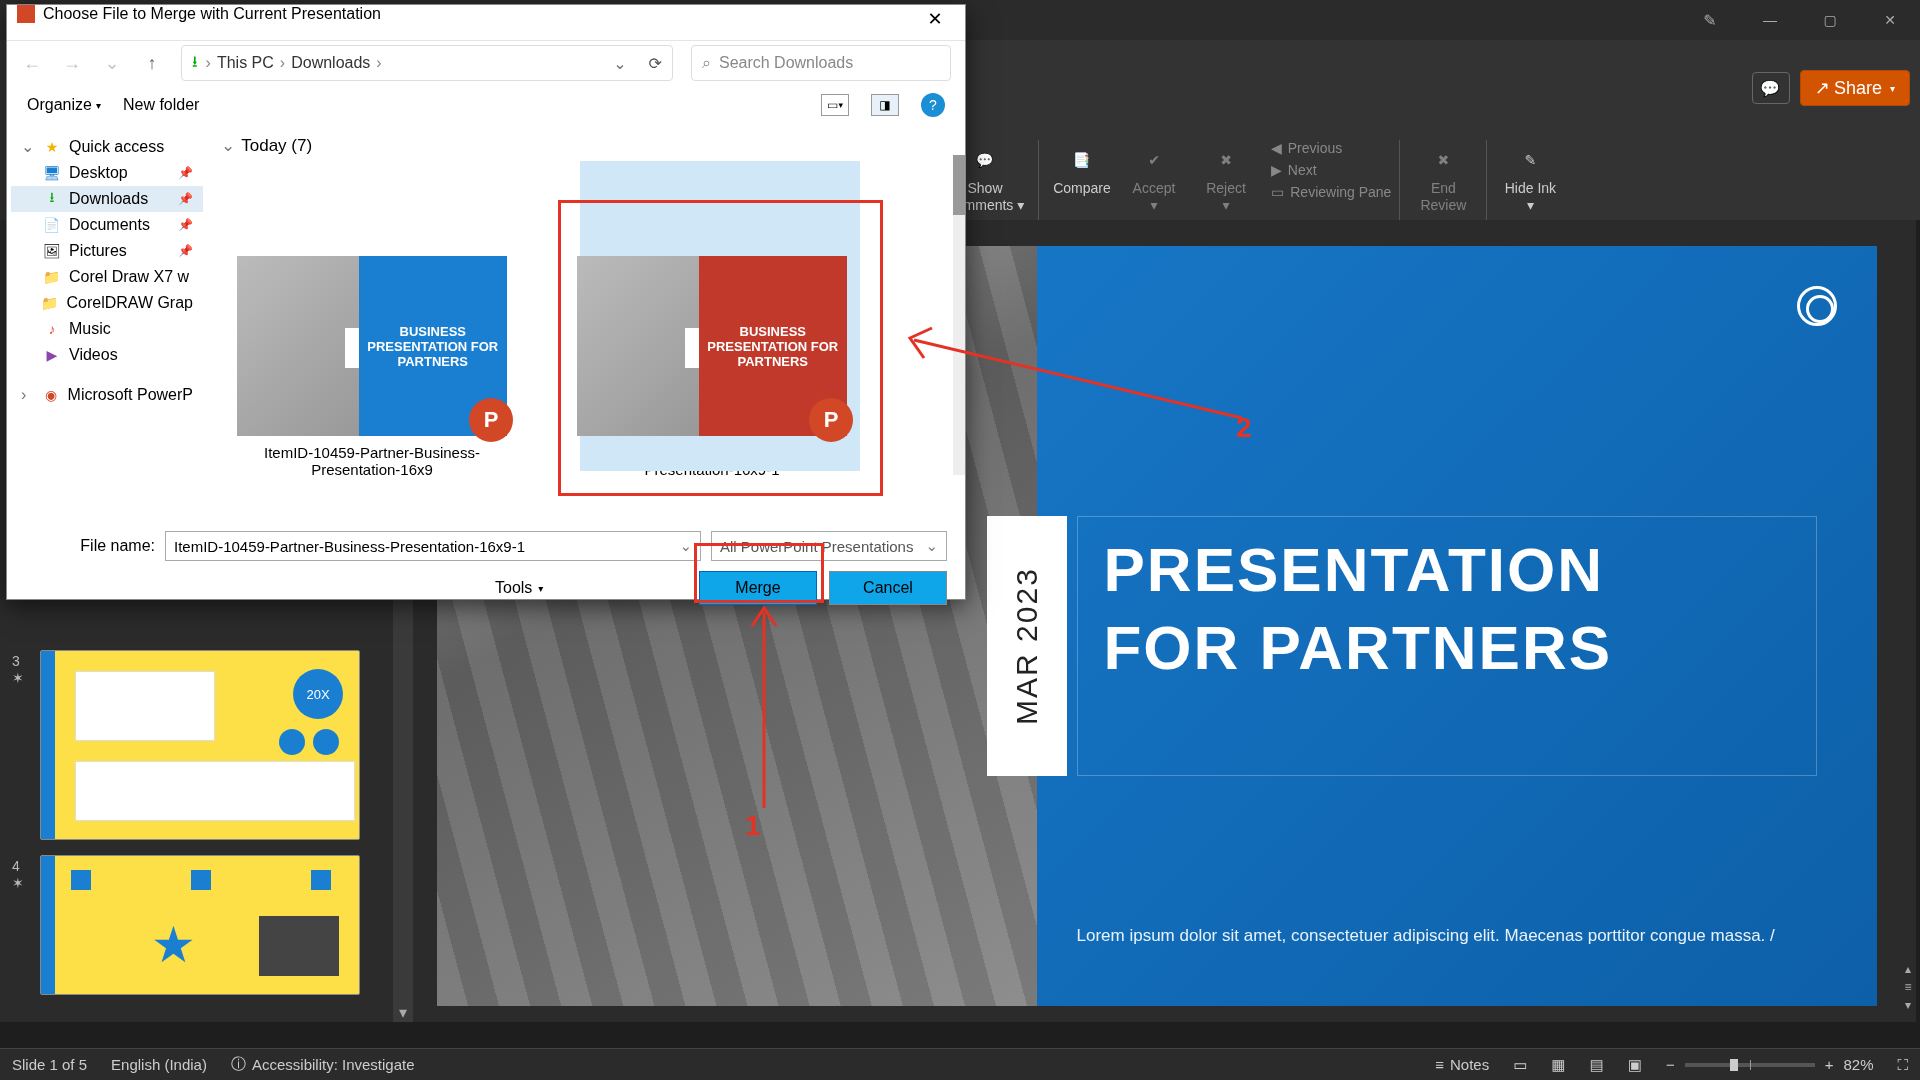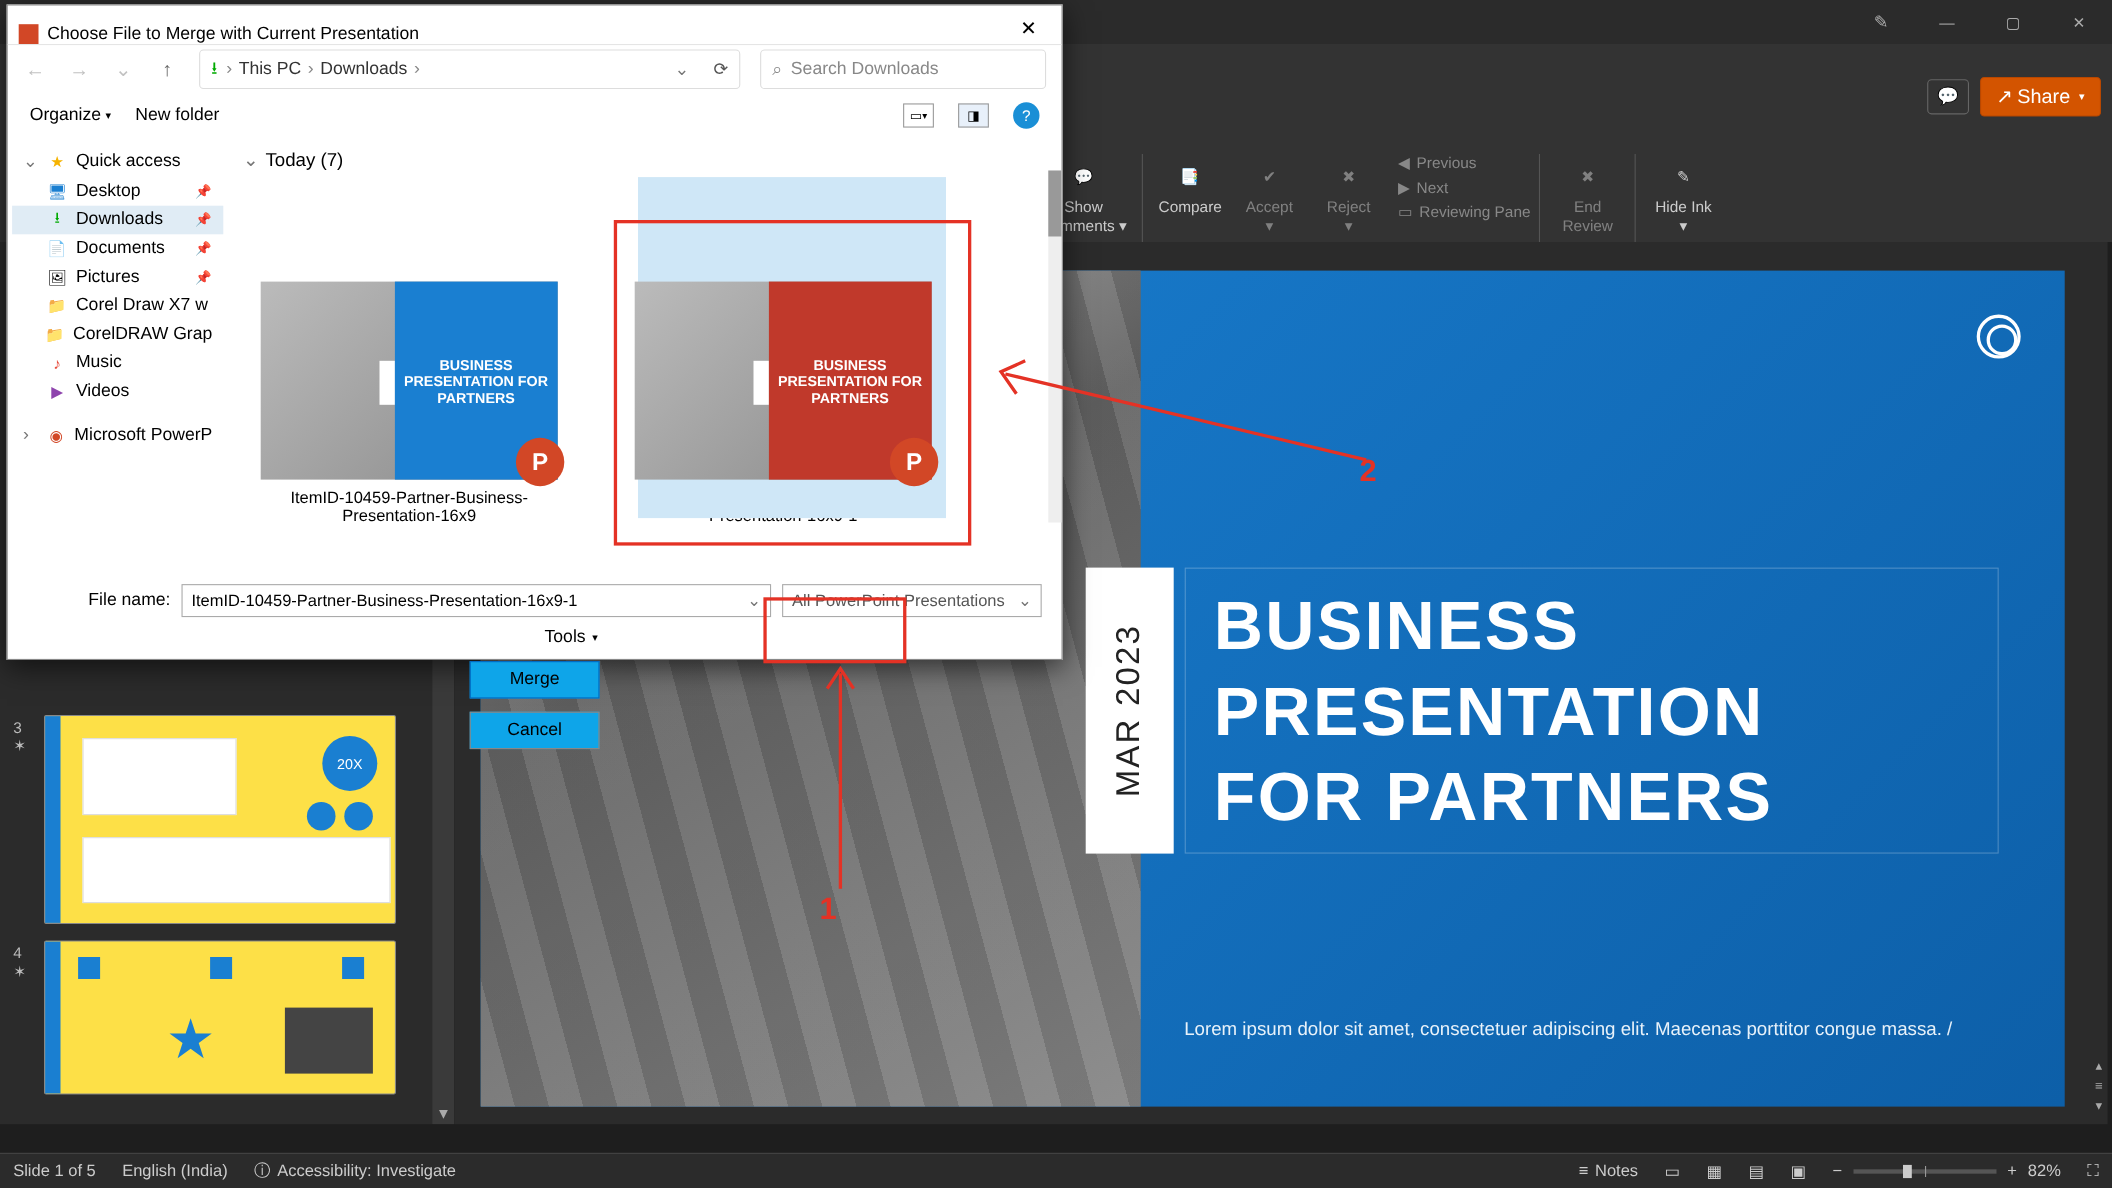--- a/index.html
+++ b/index.html
@@ -57,21 +57,21 @@
 .statusbar { position:absolute; left:0; right:0; bottom:0; height:32px; background:#2b2b2b; border-top:1px solid #444; display:flex; align-items:center; padding:0 12px; color:#ccc; font-size:15px; gap:24px; }
 .statusbar .grow{flex:1;}
 .statusbar .sbtn{display:flex;align-items:center;gap:6px;}
 .zoomctrl{display:flex;align-items:center;gap:10px;}
 .zoomslider{width:130px;height:4px;background:#555;position:relative;}
 .zoomslider .tick{position:absolute;left:50%;top:-3px;width:1px;height:10px;background:#999;}
 .zoomslider .handle{position:absolute;left:35%;top:-4px;width:8px;height:12px;background:#ccc;}
 
 
 .dialog { position:absolute; left:6px; top:4px; width:960px; height:596px; background:#fff; border:1px solid #888; box-shadow:0 6px 24px rgba(0,0,0,0.6); }
-.dlg-title { height:36px; display:flex; align-items:flex-end; padding:0 10px; border-bottom:1px solid #e5e5e5; font-size:16px; }
+.dlg-title { height:36px; display:flex; align-items:flex-start; padding:0 10px; border-bottom:1px solid #e5e5e5; font-size:16px; }
 .dlg-title .pico { width:18px; height:18px; background:#d24726; margin-right:8px; }
 .dlg-title .close { margin-left:auto; width:40px; height:28px; display:flex; align-items:center; justify-content:center; font-size:18px; }
 .dlg-nav { height:44px; display:flex; align-items:center; gap:18px; padding:6px 14px; }
 .dlg-navbtn { width:22px; height:22px; color:#666; display:flex; align-items:center; justify-content:center; font-size:18px; }
 .dlg-navbtn.disabled{opacity:0.4;}
 .dlg-pathbox { flex:1; height:36px; border:1px solid #ddd; border-radius:4px; display:flex; align-items:center; padding:0 10px; gap:6px; font-size:16px; color:#333; }
 .dlg-pathbox .sep{color:#888;}
 .dlg-pathbox .dlarrow{color:#0a0;margin-right:2px;}
 .dlg-pathbox .spacer{flex:1;}
 .dlg-search { width:260px; height:36px; border:1px solid #ddd; border-radius:4px; display:flex; align-items:center; padding:0 10px; gap:8px; color:#888; font-size:16px; }
@@ -99,21 +99,21 @@
 .file-thumb .p-badge{position:absolute;right:-6px;bottom:-6px;width:44px;height:44px;border-radius:50%;background:#d24726;color:#fff;font-weight:700;display:flex;align-items:center;justify-content:center;font-size:22px;}
 .tile-selected-bg{position:absolute;background:#cfe7f7;}
 .red-highlight{position:absolute;border:3px solid #e43225;}
 .dlg-scroll { position:absolute; right:0; top:150px; width:12px; height:320px; background:#eee; }
 .dlg-scroll .th{position:absolute;top:0;width:100%;height:60px;background:#999;}
 .dlg-footer { padding:6px 18px; }
 .dlg-footer .row1{display:flex;align-items:center;gap:10px;font-size:16px;justify-content:center;}
 .dlg-footer .fn-label{width:130px;text-align:right;}
 .dlg-footer .fn-combo{flex:1;height:30px;border:1px solid #aaa;display:flex;align-items:center;padding:0 8px;font-size:15px;justify-content:space-between;}
 .dlg-footer .type-combo{width:236px;height:30px;border:1px solid #aaa;display:flex;align-items:center;padding:0 8px;font-size:15px;color:#555;justify-content:space-between;}
-.dlg-footer .row2{display:flex;align-items:center;justify-content:center;gap:12px;margin-top:10px;font-size:16px;flex-direction:column;}
+.dlg-footer .row2{display:flex;align-items:center;justify-content:center;gap:12px;margin-top:10px;font-size:16px;}
 .dlg-footer .tools{margin-right:auto;margin-left:470px;display:flex;align-items:center;gap:6px;}
 .dlg-btn { width:118px; height:34px; border:1px solid #888; background:#0ea5e9; display:flex; align-items:center; justify-content:center; font-size:16px;}
 .dlg-btn.primary{border:1px solid #0067c0;}
 
 
 .annot{position:absolute;pointer-events:none;}
 .annot-num{color:#e43225;font-size:28px;font-weight:700;position:absolute;}
 
 svg { display:block; }
 </style>
@@ -214,21 +214,20 @@
 </div>
 
 <div class="slide-area">
   <div class="main-slide">
     <div class="photo"></div>
     <div class="logo"></div>
     <div class="datebox">
         <span>MAR 2023</span>
       </div>
     <div class="titlebox">
-      <div>BUSINESS</div>
       <div>PRESENTATION</div>
       <div>FOR PARTNERS</div>
     </div>
     <div class="subtitle">Lorem ipsum dolor sit amet, consectetuer adipiscing elit. Maecenas porttitor congue massa. /</div>
   </div>
 </div>
 <div class="vscroll">
   <div class="arrows">
       <span>▴</span>
       <span>≡</span>

